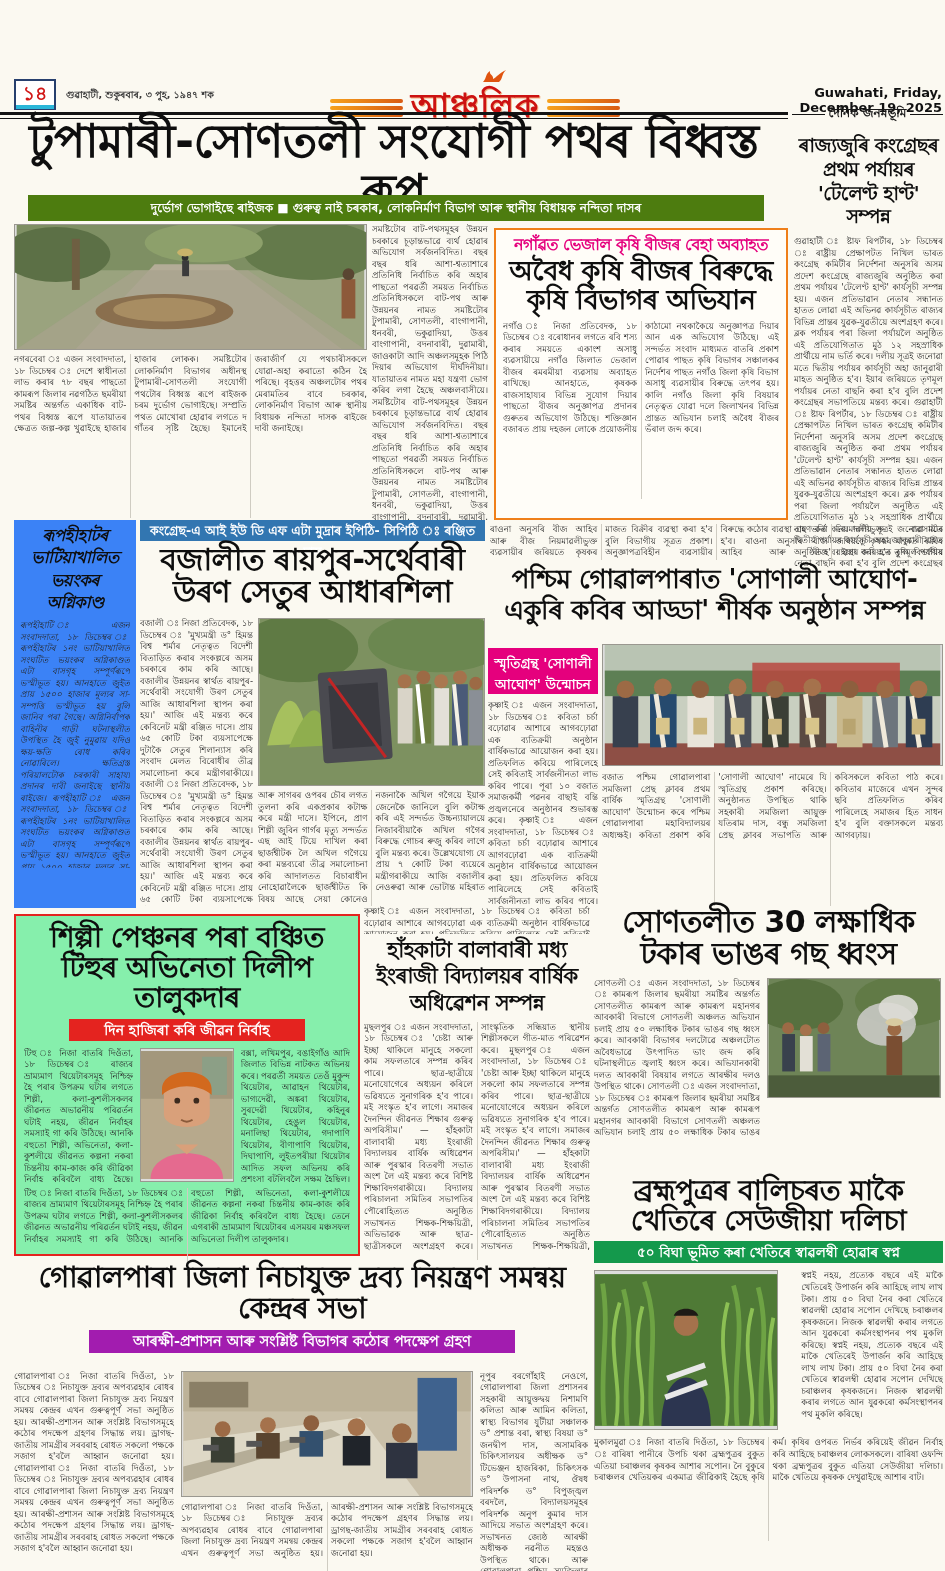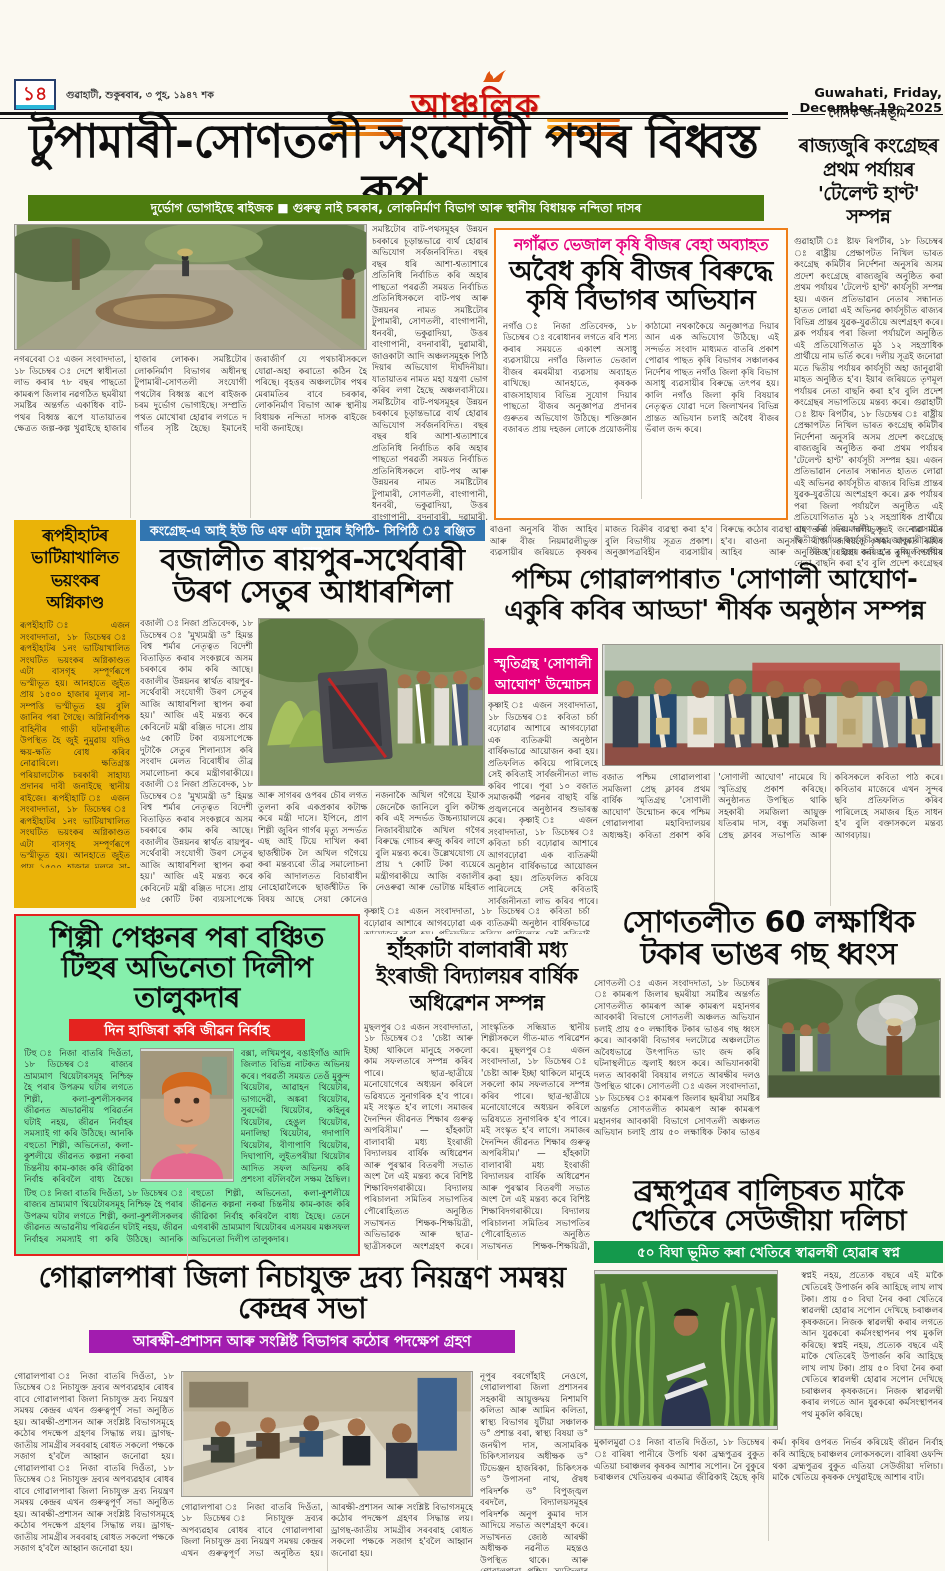--- a/index.html
+++ b/index.html
@@ -32,21 +32,21 @@
 
 <div id="page">
 
   <div class="abs" style="left:14px; top:79px; width:42px; height:31px; border:2px solid #27406e; background:#fff;">
     <div style="font-size:19px; font-weight:bold; color:#d11616; text-align:center; line-height:24px;">১৪</div>
     <div style="height:4px; background:#2ab6d9;"></div>
   </div>
 
   <div class="abs" style="left:66px; top:88px; font-size:9.5px; font-weight:bold; color:#3a3a3a;">গুৱাহাটী, শুকুৰবাৰ, ৩ পুহ, ১৯৪৭ শক</div>
 
-  <div class="abs" style="left:330px; top:80px; width:290px; display:flex; align-items:flex-end; justify-content:center; gap:8px;">
+  <div class="abs" style="left:330px; top:80px; width:290px; display:flex; align-items:center; justify-content:center; gap:8px;">
     <div class="mast-lines">
         <span></span>
         <span></span>
         <span></span>
       </div>
     <div style="position:relative;">
       <svg width="26" height="14" viewBox="0 0 26 14" style="position:absolute; left:50%; top:-11px; transform:translateX(6px);">
         <path d="M2 13 C6 9 4 5 9 2 C8 6 13 6 12 10 C16 8 18 4 25 1 C20 6 22 10 18 13 Z" fill="#e0540f"></path>
       </svg>
       <span style="font-size:33px; font-weight:bold; color:#cc1212; letter-spacing:1px; text-shadow:1px 1px 0 #f2b285;">আঞ্চলিক</span>
@@ -100,21 +100,21 @@
   <div class="abs body-txt cols-3" style="left:14px; top:354px; width:353px; height:164px;">নগৰবেৰা ঃ এজন সংবাদদাতা, ১৮ ডিচেম্বৰ ঃ দেশে স্বাধীনতা লাভ কৰাৰ ৭৮ বছৰ পাছতো কামৰূপ জিলাৰ নৱগঠিত ছমৰীয়া সমষ্টিৰ অন্তৰ্গত একাধিক বাট-পথৰ বিধ্বস্ত ৰূপে যাতায়াতৰ ক্ষেত্ৰত জল্প-কল্প খুৱাইছে হাজাৰ হাজাৰ লোকক। সমষ্টিটোৰ লোকনিৰ্মাণ বিভাগৰ অধীনস্থ টুপামাৰী-সোণতলী সংযোগী পথটোৰ বিধ্বস্ত ৰূপে ৰাইজক চৰম দুৰ্ভোগ ভোগাইছে। সম্প্ৰতি পথত মোখোৰা হোৱাৰ লগতে দ গাঁতৰ সৃষ্টি হৈছে। ইমানেই জৰাজীৰ্ণ যে পথচাৰীসকলে যোৱা-অহা কৰাতো কঠিন হৈ পৰিছে। বৃহত্তৰ অঞ্চলটোৰ পথৰ মেৰামতিৰ বাবে চৰকাৰ, লোকনিৰ্মাণ বিভাগ আৰু স্থানীয় বিধায়ক নন্দিতা দাসক ৰাইজে দাবী জনাইছে।</div>
 
   <div class="abs" style="left:494px; top:228px; width:294px; height:292px; border:2.5px solid #ef7f1a; background:#fffdf8; padding:6px 7px;">
     <div class="hl" style="font-size:16px; color:#e5007d;">নগাঁৱত ভেজাল কৃষি বীজৰ বেহা অব্যাহত</div>
     <div class="hl" style="font-size:27px; margin-top:3px;">অবৈধ কৃষি বীজৰ বিৰুদ্ধে কৃষি বিভাগৰ অভিযান</div>
     <div class="body-txt cols-2" style="margin-top:6px; height:178px;">নগাঁও ঃ নিজা প্ৰতিবেদক, ১৮ ডিচেম্বৰ ঃ বৰোধানৰ লগতে ৰবি শস্য কৰাৰ সময়তে একাংশ অসাধু ব্যৱসায়ীয়ে নগাঁও জিলাত ভেজাল বীজৰ ৰমৰমীয়া ব্যৱসায় অব্যাহত ৰাখিছে। আনহাতে, কৃষকক ৰাজসাহায্যৰ বিভিন্ন সুযোগ দিয়াৰ পাছতো বীজৰ অনুজ্ঞাপত্ৰ প্ৰদানৰ গুৰুতৰ অভিযোগ উঠিছে। শক্তিজ্ঞান বজাৰত প্ৰায় দহজন লোকে প্ৰয়োজনীয় কাঠামো নথকাকৈয়ে অনুজ্ঞাপত্ৰ দিয়াৰ আন এক অভিযোগ উঠিছে। এই সন্দৰ্ভত সংবাদ মাধ্যমত বাতৰি প্ৰকাশ পোৱাৰ পাছত কৃষি বিভাগৰ সঞ্চালকৰ নিৰ্দেশৰ পাছত নগাঁও জিলা কৃষি বিভাগ অসাধু ব্যৱসায়ীৰ বিৰুদ্ধে তৎপৰ হয়। কালি নগাঁও জিলা কৃষি বিষয়াৰ নেতৃত্বত যোৱা দলে জিলাখনৰ বিভিন্ন প্ৰান্তত অভিযান চলাই অবৈধ বীজৰ ভঁৰাল জব্দ কৰে।</div>
   </div>
 
   <div class="abs body-txt cols-4" style="left:490px; top:524px; width:453px; height:36px;">ৰাওনা অনুসৰি বীজ আহিব আৰু বীজ নিয়মাৱলীভুক্ত ব্যৱসায়ীৰ জৰিয়তে কৃষকৰ মাজত বিক্ৰীৰ ব্যৱস্থা কৰা হ'ব বুলি বিভাগীয় সূত্ৰত প্ৰকাশ। অনুজ্ঞাপত্ৰবিহীন ব্যৱসায়ীৰ বিৰুদ্ধে কঠোৰ ব্যৱস্থা গ্ৰহণ কৰা হ'ব। ৰাওনা অনুসৰি বীজ আহিব আৰু বীজ নিয়মাৱলীভুক্ত ব্যৱসায়ীৰ জৰিয়তে কৃষকৰ মাজত বিক্ৰীৰ ব্যৱস্থা কৰা হ'ব বুলি বিভাগীয় সূত্ৰত প্ৰকাশ। অনুজ্ঞাপত্ৰবিহীন ব্যৱসায়ীৰ বিৰুদ্ধে কঠোৰ ব্যৱস্থা গ্ৰহণ কৰা হ'ব।</div>
 
-  <div class="abs" style="left:14px; top:520px; width:122px; height:388px; background:#eab308; padding:5px 6px;">
+  <div class="abs" style="left:14px; top:520px; width:122px; height:388px; background:#3b82f6; padding:5px 6px;font-style:italic;">
     <div class="hl" style="font-size:16.5px; line-height:1.35;">ৰূপহীহাটৰ ভাটিয়াখালিত ভয়ংকৰ অগ্নিকাণ্ড</div>
     <div class="body-txt" style="margin-top:6px; height:248px;">ৰূপহীহাটি ঃ এজন সংবাদদাতা, ১৮ ডিচেম্বৰ ঃ ৰূপহীহাটৰ ১নং ভাটিয়াখালিত সংঘটিত ভয়ংকৰ অগ্নিকাণ্ডত এটা বাসগৃহ সম্পূৰ্ণৰূপে ভস্মীভূত হয়। আনহাতে জুইত প্ৰায় ১৫০০ হাজাৰ মূল্যৰ সা-সম্পত্তি ভস্মীভূত হয় বুলি জানিব পৰা গৈছে। অগ্নিনিৰ্বাপক বাহিনীৰ গাড়ী ঘটনাস্থলীত উপস্থিত হৈ জুই নুমুৱায় যদিও ক্ষয়-ক্ষতি ৰোধ কৰিব নোৱাৰিলে। ক্ষতিগ্ৰস্ত পৰিয়ালটোক চৰকাৰী সাহায্য প্ৰদানৰ দাবী জনাইছে স্থানীয় ৰাইজে। ৰূপহীহাটি ঃ এজন সংবাদদাতা, ১৮ ডিচেম্বৰ ঃ ৰূপহীহাটৰ ১নং ভাটিয়াখালিত সংঘটিত ভয়ংকৰ অগ্নিকাণ্ডত এটা বাসগৃহ সম্পূৰ্ণৰূপে ভস্মীভূত হয়। আনহাতে জুইত প্ৰায় ১৫০০ হাজাৰ মূল্যৰ সা-সম্পত্তি ভস্মীভূত হয় বুলি জানিব পৰা গৈছে। অগ্নিনিৰ্বাপক বাহিনীৰ গাড়ী ঘটনাস্থলীত উপস্থিত হৈ জুই নুমুৱায় যদিও ক্ষয়-ক্ষতি ৰোধ কৰিব নোৱাৰিলে। ক্ষতিগ্ৰস্ত পৰিয়ালটোক চৰকাৰী সাহায্য প্ৰদানৰ দাবী জনাইছে স্থানীয় ৰাইজে।</div>
   </div>
 
   <div class="abs" style="left:140px; top:520px; width:345px;">
     <div class="strip" style="height:21px; background:#3276b1; font-size:12.5px; line-height:21px;">কংগ্ৰেছ-এ আই ইউ ডি এফ এটা মুদ্ৰাৰ ইপিঠি- সিপিঠি ঃ ৰঞ্জিত দাস</div>
     <div class="hl" style="font-size:30px; margin-top:3px;">বজালীত ৰায়পুৰ-সৰ্থেবাৰী উৰণ সেতুৰ আধাৰশিলা</div>
   </div>
 
   <div class="abs body-txt" style="left:140px; top:618px; width:113px; height:288px;">বজালী ঃ নিজা প্ৰতিবেদক, ১৮ ডিচেম্বৰ ঃ 'মুখ্যমন্ত্ৰী ড° হিমন্ত বিশ্ব শৰ্মাৰ নেতৃত্বত বিদেশী বিতাড়িত কৰাৰ সংকল্পৰে অসম চৰকাৰে কাম কৰি আছে। বজালীৰ উন্নয়নৰ স্বাৰ্থত ৰায়পুৰ-সৰ্থেবাৰী সংযোগী উৰণ সেতুৰ আজি আধাৰশিলা স্থাপন কৰা হয়।' আজি এই মন্তব্য কৰে কেবিনেট মন্ত্ৰী ৰঞ্জিত দাসে। প্ৰায় ৬৫ কোটি টকা ব্যয়সাপেক্ষে দুটাকৈ সেতুৰ শিলান্যাস কৰি সংবাদ মেলত বিৰোধীৰ তীব্ৰ সমালোচনা কৰে মন্ত্ৰীগৰাকীয়ে। বজালী ঃ নিজা প্ৰতিবেদক, ১৮ ডিচেম্বৰ ঃ 'মুখ্যমন্ত্ৰী ড° হিমন্ত বিশ্ব শৰ্মাৰ নেতৃত্বত বিদেশী বিতাড়িত কৰাৰ সংকল্পৰে অসম চৰকাৰে কাম কৰি আছে। বজালীৰ উন্নয়নৰ স্বাৰ্থত ৰায়পুৰ-সৰ্থেবাৰী সংযোগী উৰণ সেতুৰ আজি আধাৰশিলা স্থাপন কৰা হয়।' আজি এই মন্তব্য কৰে কেবিনেট মন্ত্ৰী ৰঞ্জিত দাসে। প্ৰায় ৬৫ কোটি টকা ব্যয়সাপেক্ষে দুটাকৈ সেতুৰ শিলান্যাস কৰি সংবাদ মেলত বিৰোধীৰ তীব্ৰ সমালোচনা কৰে মন্ত্ৰীগৰাকীয়ে।</div>
@@ -218,21 +218,21 @@
     <div class="body-txt cols-2" style="margin-top:6px; height:88px;">টিহু ঃ নিজা বাতৰি দিওঁতা, ১৮ ডিচেম্বৰ ঃ ৰাজ্যৰ ভ্ৰাম্যমাণ থিয়েটাৰসমূহ নিশ্চিহ্ন হৈ পৰাৰ উপক্ৰম ঘটাৰ লগতে শিল্পী, কলা-কুশলীসকলৰ জীৱনত অভাৱনীয় পৰিৱৰ্তন ঘটাই নহয়, জীৱন নিৰ্বাহৰ সমস্যাই গা কৰি উঠিছে। আনকি বহুতো শিল্পী, অভিনেতা, কলা-কুশলীয়ে জীৱনত কল্পনা নকৰা চিন্তনীয় কাম-কাজ কৰি জীৱিকা নিৰ্বাহ কৰিবলৈ বাধ্য হৈছে। তেনে এগৰাকী ভ্ৰাম্যমাণ থিয়েটাৰৰ এসময়ৰ মঞ্চসফল অভিনেতা দিলীপ তালুকদাৰ।</div>
   </div>
 
   <div class="abs" style="left:364px; top:906px; width:226px;">
     <div class="body-txt" style="height:28px;">কৃষ্ণাই ঃ এজন সংবাদদাতা, ১৮ ডিচেম্বৰ ঃ কবিতা চৰ্চা বঢ়োৱাৰ আশাৰে আগবঢ়োৱা এক ব্যতিক্ৰমী অনুষ্ঠান বাৰ্ষিকভাৱে আয়োজন কৰা হয়। প্ৰতিফলিত কবিয়ে পাৰিলেহে সেই কবিতাই সাৰ্বজনীনতা লাভ কৰিব পাৰে। পূৰা ১০ বজাত সমাজকৰ্মী পৱনৰ বাছাই বন্তি প্ৰজ্বলনেৰে অনুষ্ঠানৰ শুভাৰম্ভ কৰে।</div>
     <div class="hl" style="font-size:21px; margin-top:3px; line-height:1.25;">হাঁহকাটা বালাবাৰী মধ্য ইংৰাজী বিদ্যালয়ৰ বাৰ্ষিক অধিৱেশন সম্পন্ন</div>
     <div class="body-txt cols-2" style="margin-top:6px; height:238px;">মুছলপুৰ ঃ এজন সংবাদদাতা, ১৮ ডিচেম্বৰ ঃ 'চেষ্টা আৰু ইচ্ছা থাকিলে মানুহে সকলো কাম সফলতাৰে সম্পন্ন কৰিব পাৰে। ছাত্ৰ-ছাত্ৰীয়ে মনোযোগেৰে অধ্যয়ন কৰিলে ভৱিষ্যতে সুনাগৰিক হ'ব পাৰে। মই সংস্কৃত হ'ব লাগে। সমাজৰ দৈনন্দিন জীৱনত শিক্ষাৰ গুৰুত্ব অপৰিসীম।' — হাঁহকাটা বালাবাৰী মধ্য ইংৰাজী বিদ্যালয়ৰ বাৰ্ষিক অধিৱেশন আৰু পুৰস্কাৰ বিতৰণী সভাত অংশ লৈ এই মন্তব্য কৰে বিশিষ্ট শিক্ষাবিদগৰাকীয়ে। বিদ্যালয় পৰিচালনা সমিতিৰ সভাপতিৰ পৌৰোহিত্যত অনুষ্ঠিত সভাখনত শিক্ষক-শিক্ষয়িত্ৰী, অভিভাৱক আৰু ছাত্ৰ-ছাত্ৰীসকলে অংশগ্ৰহণ কৰে। সাংস্কৃতিক সন্ধিয়াত স্থানীয় শিল্পীসকলে গীত-মাত পৰিৱেশন কৰে। মুছলপুৰ ঃ এজন সংবাদদাতা, ১৮ ডিচেম্বৰ ঃ 'চেষ্টা আৰু ইচ্ছা থাকিলে মানুহে সকলো কাম সফলতাৰে সম্পন্ন কৰিব পাৰে। ছাত্ৰ-ছাত্ৰীয়ে মনোযোগেৰে অধ্যয়ন কৰিলে ভৱিষ্যতে সুনাগৰিক হ'ব পাৰে। মই সংস্কৃত হ'ব লাগে। সমাজৰ দৈনন্দিন জীৱনত শিক্ষাৰ গুৰুত্ব অপৰিসীম।' — হাঁহকাটা বালাবাৰী মধ্য ইংৰাজী বিদ্যালয়ৰ বাৰ্ষিক অধিৱেশন আৰু পুৰস্কাৰ বিতৰণী সভাত অংশ লৈ এই মন্তব্য কৰে বিশিষ্ট শিক্ষাবিদগৰাকীয়ে। বিদ্যালয় পৰিচালনা সমিতিৰ সভাপতিৰ পৌৰোহিত্যত অনুষ্ঠিত সভাখনত শিক্ষক-শিক্ষয়িত্ৰী, অভিভাৱক আৰু ছাত্ৰ-ছাত্ৰীসকলে অংশগ্ৰহণ কৰে। সাংস্কৃতিক সন্ধিয়াত স্থানীয় শিল্পীসকলে গীত-মাত পৰিৱেশন কৰে।</div>
   </div>
 
   <div class="abs" style="left:594px; top:906px; width:349px;">
-    <div class="hl" style="font-size:30px;">সোণতলীত 60 লক্ষাধিক টকাৰ ভাঙৰ গছ ধ্বংস</div>
+    <div class="hl" style="font-size:30px;">সোণতলীত 30 লক্ষাধিক টকাৰ ভাঙৰ গছ ধ্বংস</div>
     <div style="display:flex; gap:7px; margin-top:7px;">
       <div class="body-txt" style="width:166px; height:158px;">সোণতলী ঃ এজন সংবাদদাতা, ১৮ ডিচেম্বৰ ঃ কামৰূপ জিলাৰ ছমৰীয়া সমষ্টিৰ অন্তৰ্গত সোণতলীত কামৰূপ আৰু কামৰূপ মহানগৰ আবকাৰী বিভাগে সোণতলী অঞ্চলত অভিযান চলাই প্ৰায় ৫০ লক্ষাধিক টকাৰ ভাঙৰ গছ ধ্বংস কৰে। আবকাৰী বিভাগৰ দলটোৱে অঞ্চলটোত অবৈধভাৱে উৎপাদিত ভাং জব্দ কৰি ঘটনাস্থলীতে জ্বলাই ধ্বংস কৰে। অভিযানকাৰী দলত আবকাৰী বিষয়াৰ লগতে আৰক্ষীৰ দলও উপস্থিত থাকে। সোণতলী ঃ এজন সংবাদদাতা, ১৮ ডিচেম্বৰ ঃ কামৰূপ জিলাৰ ছমৰীয়া সমষ্টিৰ অন্তৰ্গত সোণতলীত কামৰূপ আৰু কামৰূপ মহানগৰ আবকাৰী বিভাগে সোণতলী অঞ্চলত অভিযান চলাই প্ৰায় ৫০ লক্ষাধিক টকাৰ ভাঙৰ গছ ধ্বংস কৰে। আবকাৰী বিভাগৰ দলটোৱে অঞ্চলটোত অবৈধভাৱে উৎপাদিত ভাং জব্দ কৰি ঘটনাস্থলীতে জ্বলাই ধ্বংস কৰে। অভিযানকাৰী দলত আবকাৰী বিষয়াৰ লগতে আৰক্ষীৰ দলও উপস্থিত থাকে।</div>
       <svg class="photo" width="174" height="120" viewBox="0 0 174 120">
         <rect width="174" height="120" fill="#6e8457"></rect>
         <ellipse cx="30" cy="26" rx="46" ry="26" fill="#57703f"></ellipse>
         <ellipse cx="140" cy="22" rx="52" ry="26" fill="#617a46"></ellipse>
         <ellipse cx="120" cy="46" rx="30" ry="22" fill="#c9c9c4" opacity="0.9"></ellipse>
         <ellipse cx="132" cy="30" rx="20" ry="14" fill="#dddcd6" opacity="0.9"></ellipse>
         <g>
           <rect x="14" y="56" width="13" height="38" fill="#39414d"></rect>

